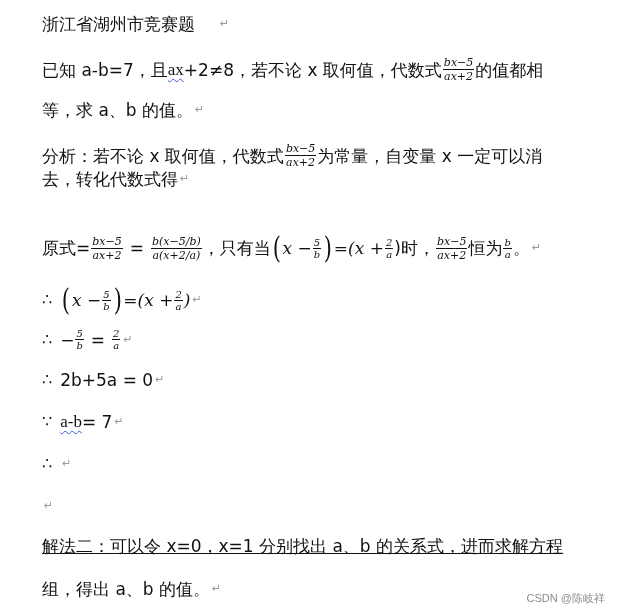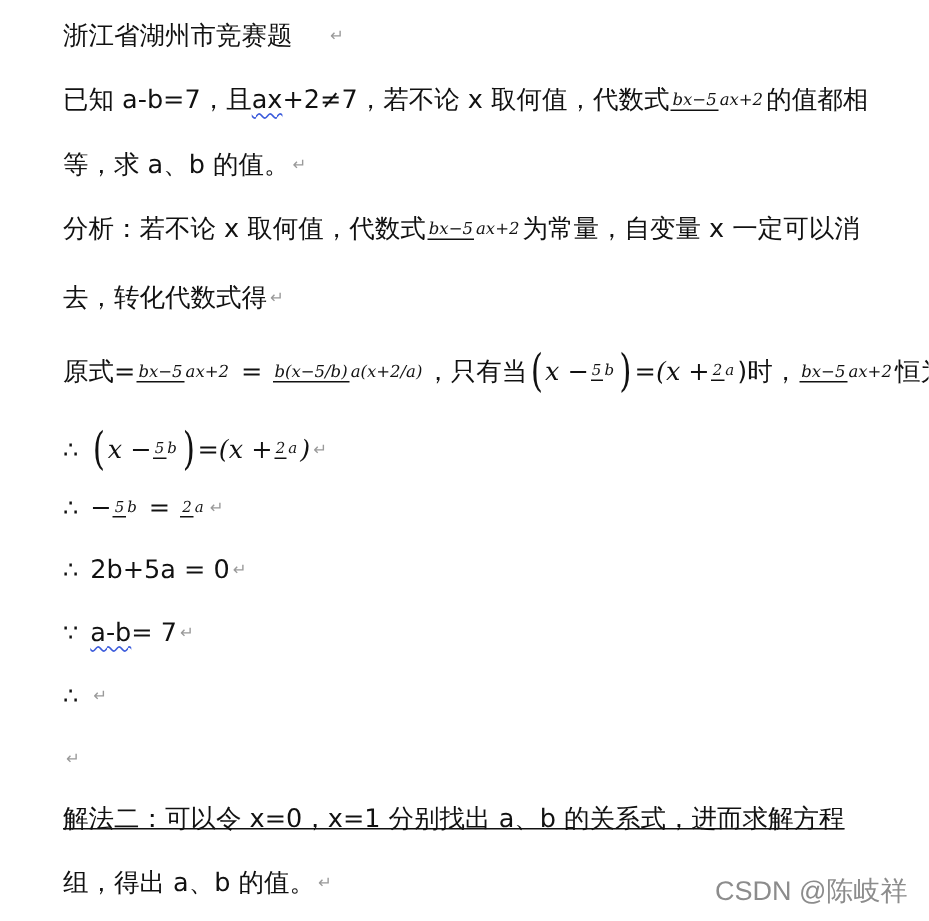--- a/index.html
+++ b/index.html
@@ -1,61 +1,61 @@
 <!DOCTYPE html>
 <html><head>
 <meta charset="utf-8">
 <style>
   html, body { margin: 0; padding: 0; background: #ffffff; }
   body { width: 619px; height: 614px; position: relative; overflow: hidden;
          font-family: "DejaVu Sans", "Liberation Sans", sans-serif; color: #111; font-size: 17px; }
   .line { position: absolute; left: 42px; white-space: nowrap; line-height: 22px; display: flex; align-items: center; }
   .pm { color: #9a9a9a; font-size: 11px; margin-left: 2px; }
   .m { font-family: "DejaVu Serif", "Liberation Serif", serif; font-style: italic; }
-  .frac { display: inline-flex; flex-direction: row; align-items: flex-start; vertical-align: middle; margin: 0 1px; font-family: "DejaVu Serif", "Liberation Serif", serif; font-style: italic; font-size: 11px; line-height: 13px; }
+  .frac { display: inline-flex; flex-direction: column; align-items: center; vertical-align: middle; margin: 0 1px; font-family: "DejaVu Serif", "Liberation Serif", serif; font-style: italic; font-size: 11px; line-height: 13px; }
   .frac .num { border-bottom: 1px solid #111; padding: 0 1px; }
   .frac .den { padding: 0 1px; }
   .frac.small { font-size: 10px; line-height: 11px; }
   .big-paren { font-family: "DejaVu Serif", serif; font-size: 30px; font-weight: 200; line-height: 30px; transform: scaleX(0.7); display: inline-block; }
-  .squiggle { text-decoration: underline wavy #3b5bdb; text-decoration-thickness: 1px; text-underline-offset: 3px; }
-  .watermark { position: absolute; right: 14px; bottom: 8px; color: #8c8c8c; font-size: 18px; font-family: "Liberation Sans", sans-serif; }
+  .squiggle { text-decoration: underline wavy #3b5bdb; text-decoration-thickness: 1px; text-underline-offset: 3px; font-family: Liberation Serif, serif; }
+  .watermark { position: absolute; right: 14px; bottom: 8px; color: #8c8c8c; font-size: 11px; font-family: "Liberation Sans", sans-serif; }
   .sym { font-size: 16px; margin-right: 8px; }
 </style>
 </head>
 <body>
 
 <div class="line" style="top:13px;gap:23px;">
   <span>浙江省湖州市竞赛题</span>
     <span class="pm">↵</span>
 </div>
 
 <div class="line" style="top:56px;">
   <span>已知 a-b=7，且 </span>
     <span class="squiggle">ax</span>
-    <span>+2≠7，若不论 x 取何值，代数式</span>
+    <span>+2≠8，若不论 x 取何值，代数式</span>
   <span class="frac">
       <span class="num">bx−5</span>
       <span class="den">ax+2</span>
     </span>
   <span>的值都相</span>
 </div>
 <div class="line" style="top:99px;align-items:flex-end;">
   <span>等，求 a、b 的值。</span>
     <span class="pm">↵</span>
 </div>
 
 <div class="line" style="top:142px;">
   <span>分析：若不论 x 取何值，代数式</span>
   <span class="frac">
       <span class="num">bx−5</span>
       <span class="den">ax+2</span>
     </span>
   <span>为常量，自变量 x 一定可以消</span>
 </div>
-<div class="line" style="top:188px;">
+<div class="line" style="top:168px;">
   <span>去，转化代数式得</span>
     <span class="pm">↵</span>
 </div>
 
 <div class="line" style="top:233px;">
   <span>原式=</span>
   <span class="frac">
       <span class="num">bx−5</span>
       <span class="den">ax+2</span>
     </span>

